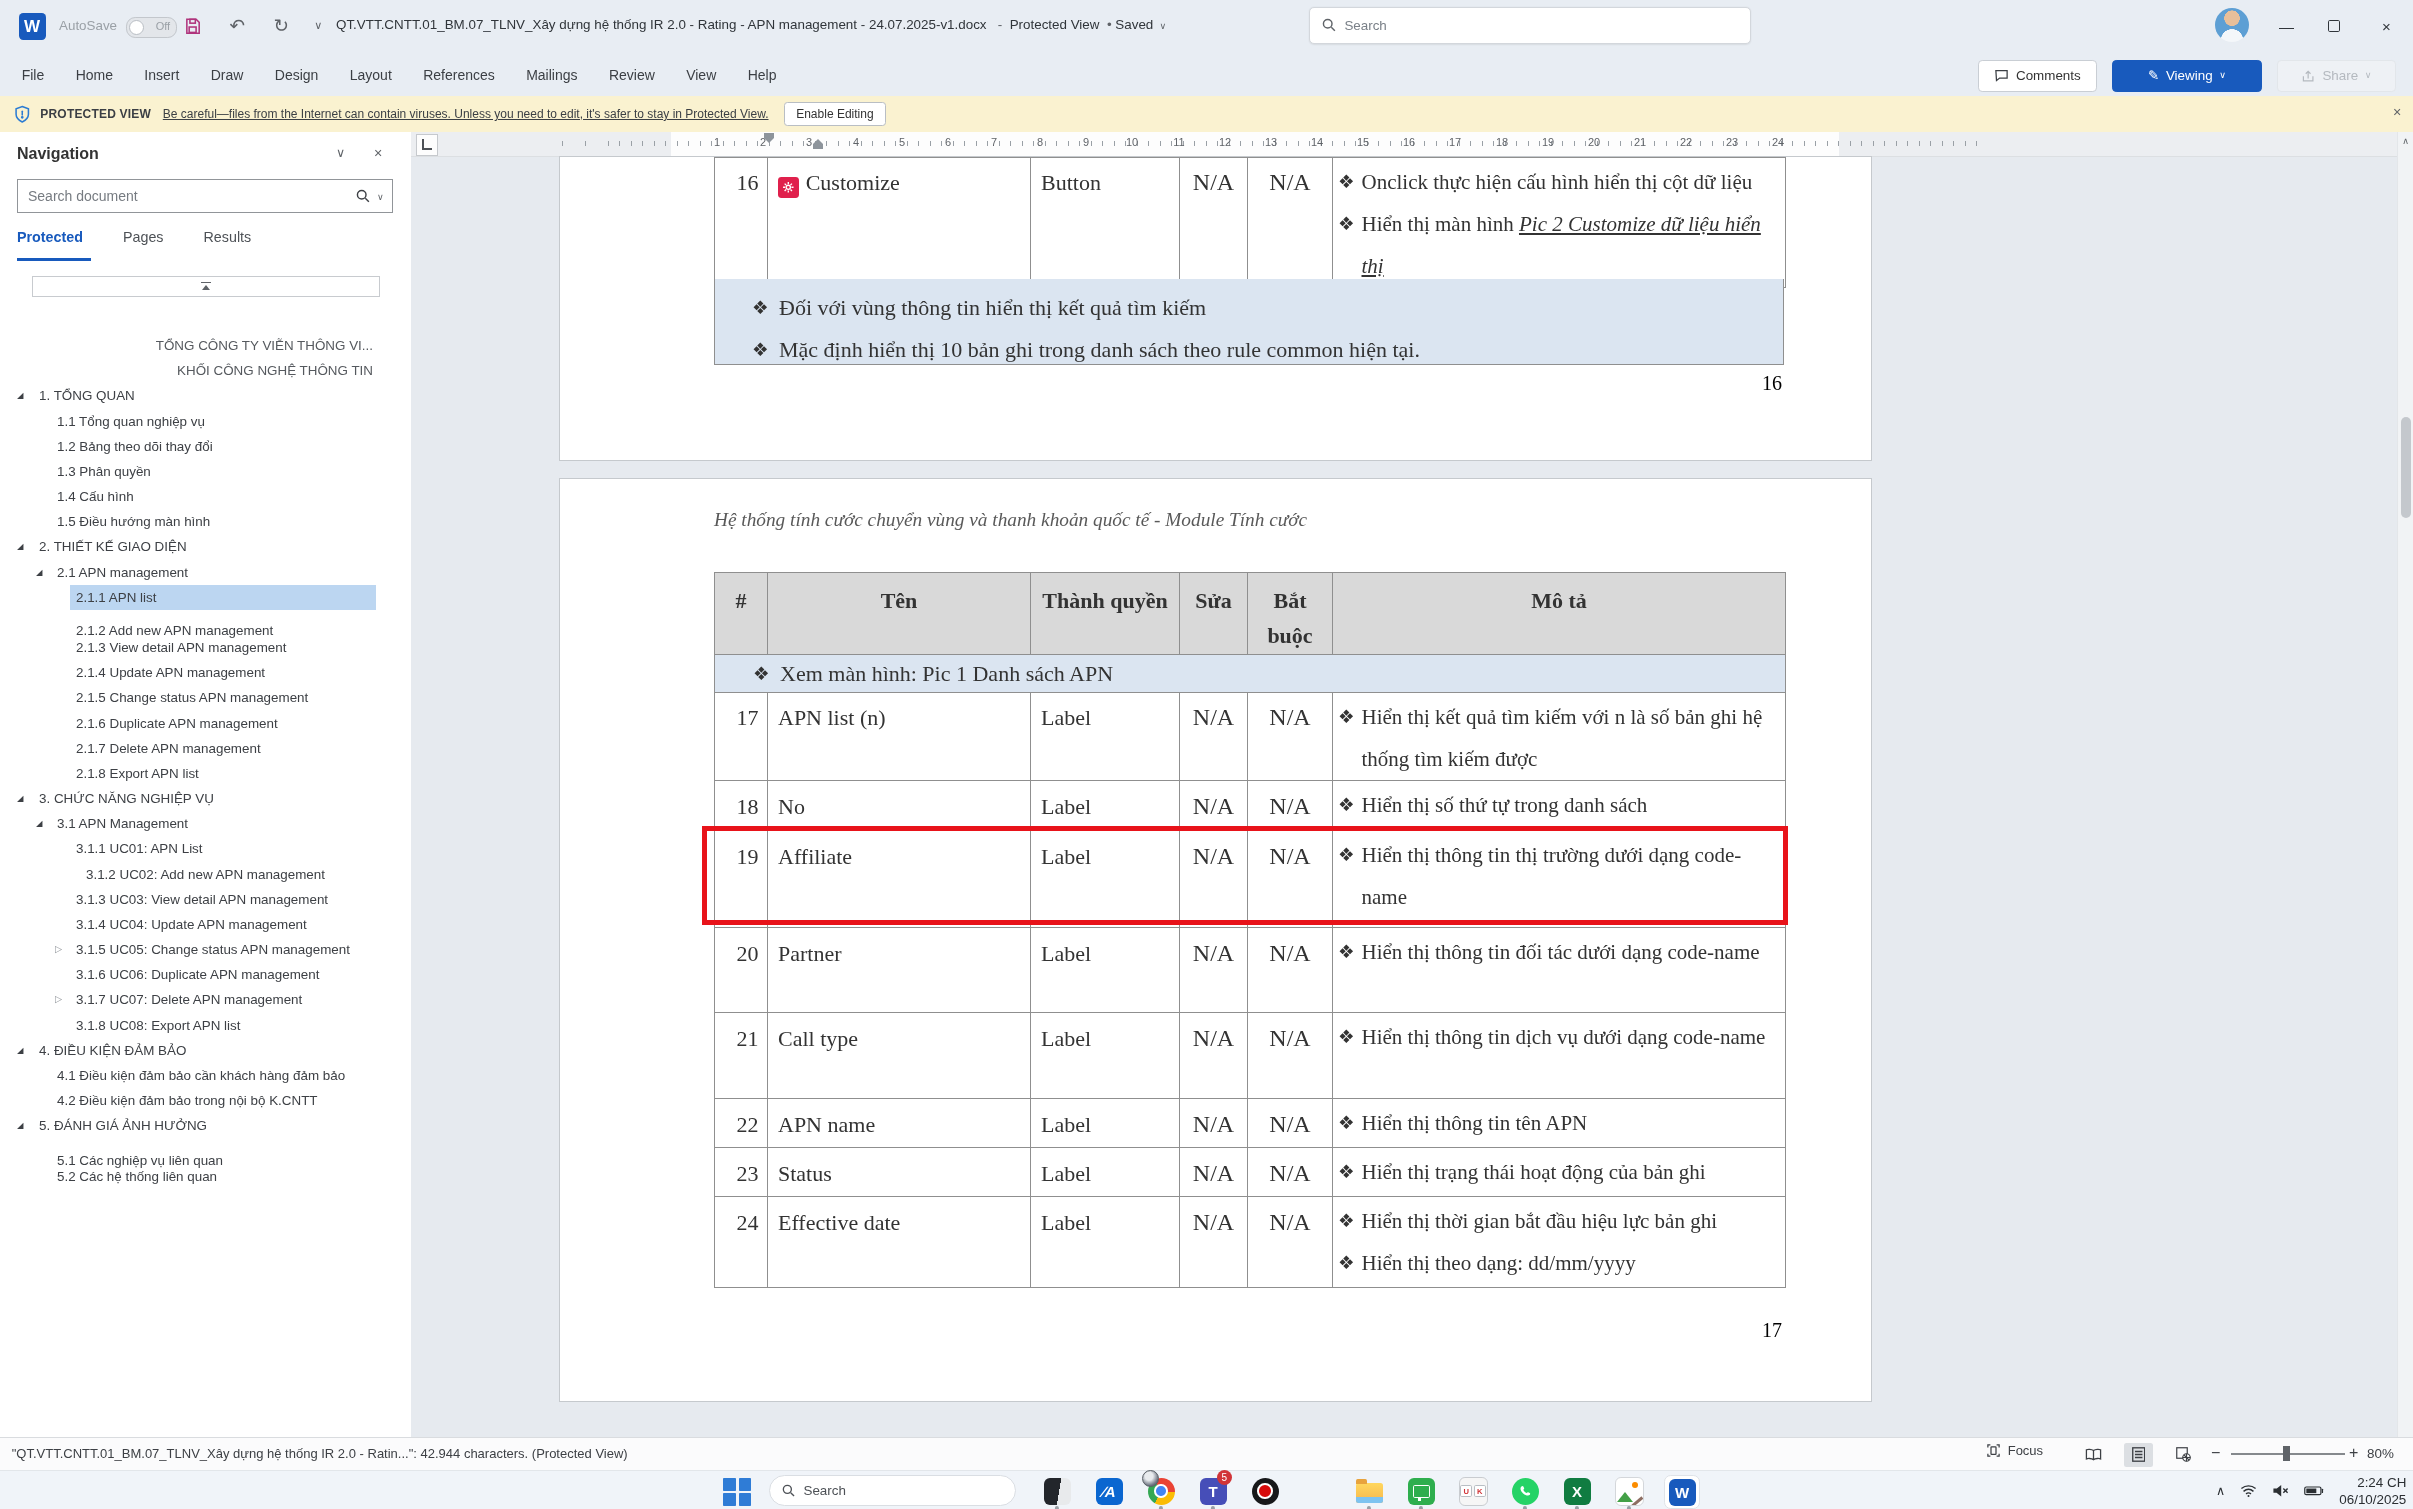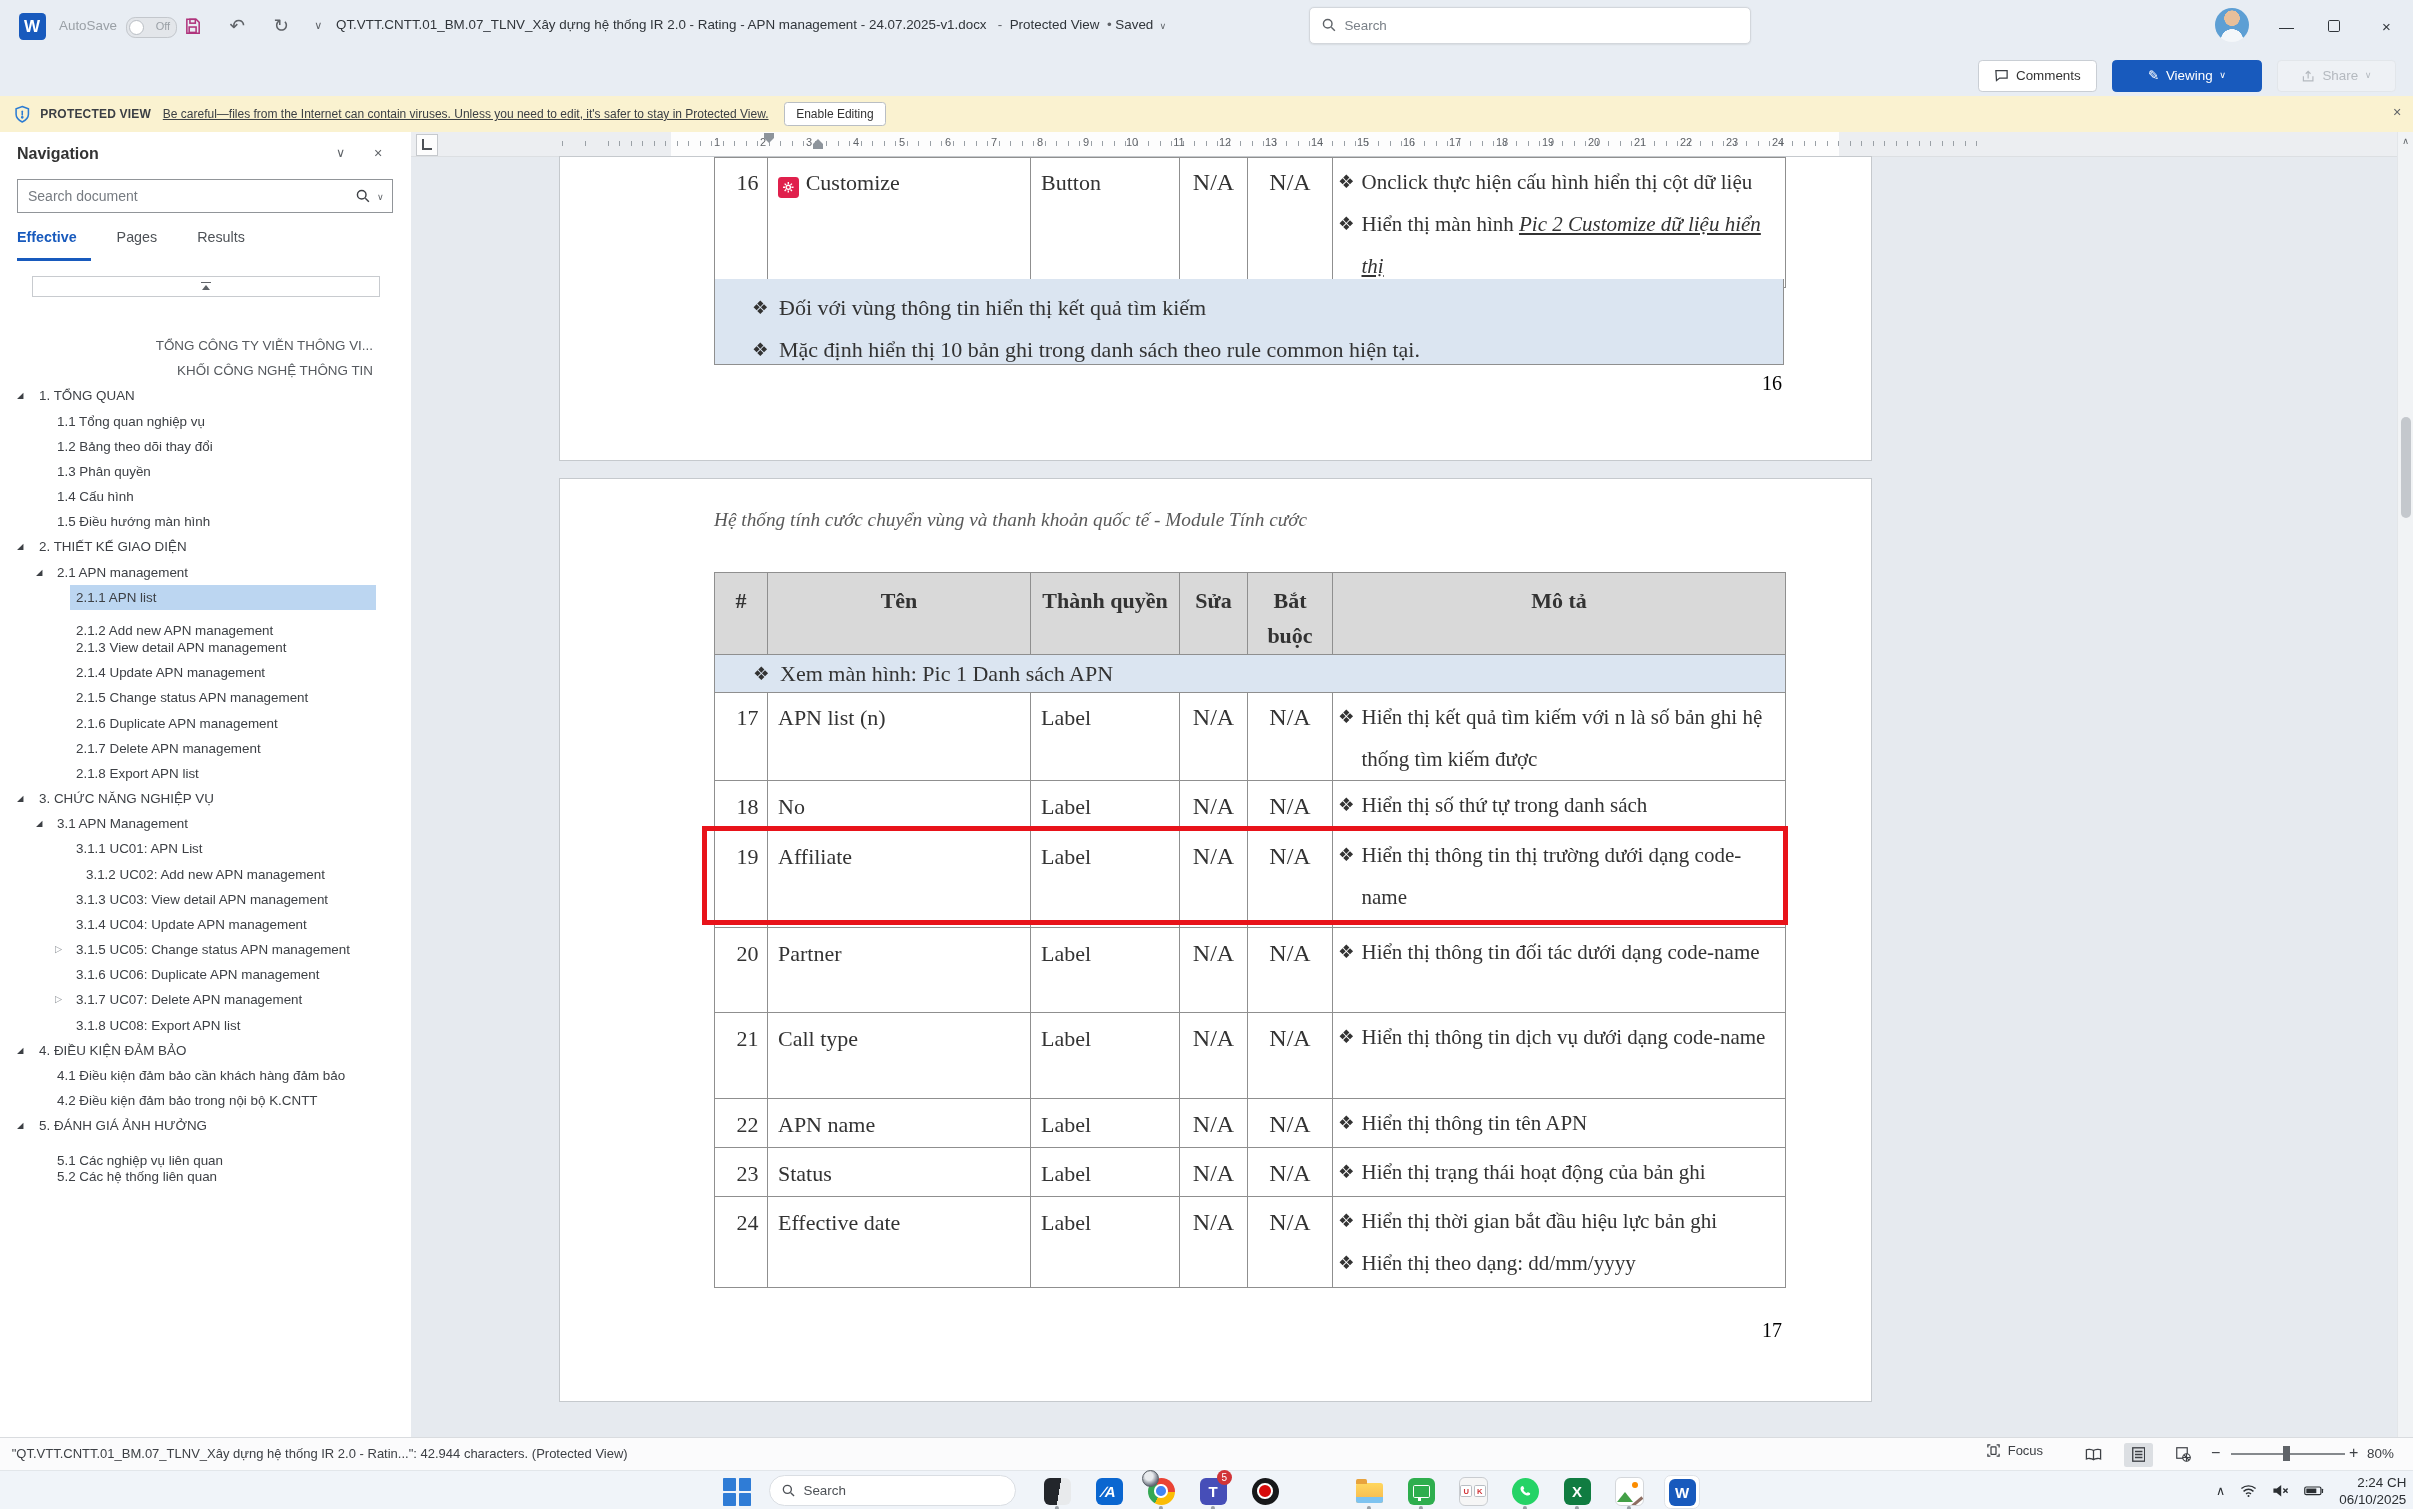--- a/index.html
+++ b/index.html
@@ -202,20 +202,33 @@
     </div>
     <div class="avatar abs"></div>
     <div class="wbtn abs" style="left:2267px">—</div>
     <div class="wbtn abs" style="left:2314px">
         <span class="restore-sq"></span>
       </div>
     <div class="wbtn abs" style="left:2367px">×</div>
   </div>
 
   <div id="ribbon" class="abs">
+    <div id="ribbonTabs">
+        <span class="rtab">File</span>
+        <span class="rtab">Home</span>
+        <span class="rtab">Insert</span>
+        <span class="rtab">Draw</span>
+        <span class="rtab">Design</span>
+        <span class="rtab">Layout</span>
+        <span class="rtab">References</span>
+        <span class="rtab">Mailings</span>
+        <span class="rtab">Review</span>
+        <span class="rtab">View</span>
+        <span class="rtab">Help</span>
+      </div>
     <div id="commentsBtn" class="pillbtn abs">
       <svg width="15" height="15" viewBox="0 0 24 24" fill="none" stroke="#3b3f44" stroke-width="2">
           <path d="M3 4h18v12H9l-5 4z"></path>
         </svg>
       <span>Comments</span>
     </div>
     <div id="viewingBtn" class="pillbtn abs">
       <span>✎</span>
       <span>Viewing</span>
       <span class="chev">∨</span>
@@ -247,21 +260,21 @@
     <span class="nav-hbtn abs" style="left:374px;font-size:14.3px">×</span>
     <div id="navSearch" class="abs">
       <span class="ph">Search document</span>
       <svg width="14.3" height="14.3" viewBox="0 0 20 20" fill="none" stroke="#3d4045" stroke-width="2">
           <circle cx="8" cy="8" r="6"></circle>
           <path d="M13 13l5 5"></path>
         </svg>
       <span style="font-size:9.2px;color:#5f6368;margin-left:6.7px">∨</span>
     </div>
     <div id="navTabs" class="abs">
-        <span class="ntab active">Effective</span>
+        <span class="ntab active">Protected</span>
         <span class="ntab">Pages</span>
         <span class="ntab">Results</span>
       </div>
     <div class="ntab-underline abs"></div>
     <div id="jumpbox" class="abs">
         <span class="jump-glyph"></span>
       </div>
     <div id="navTree">
         <div class="trow" style="top: 0px;">
           <span class="lbl right">TỔNG CÔNG TY VIỄN THÔNG VI...</span>

